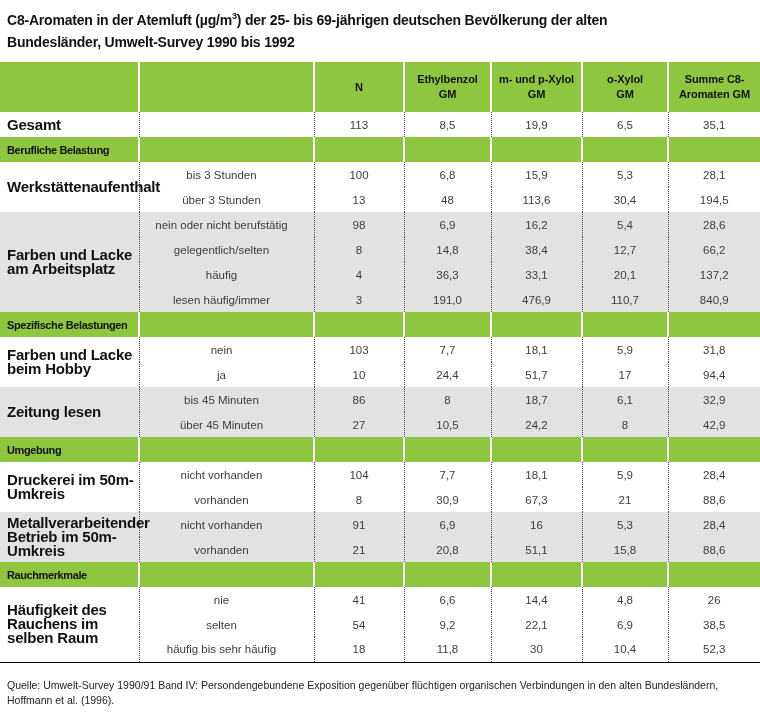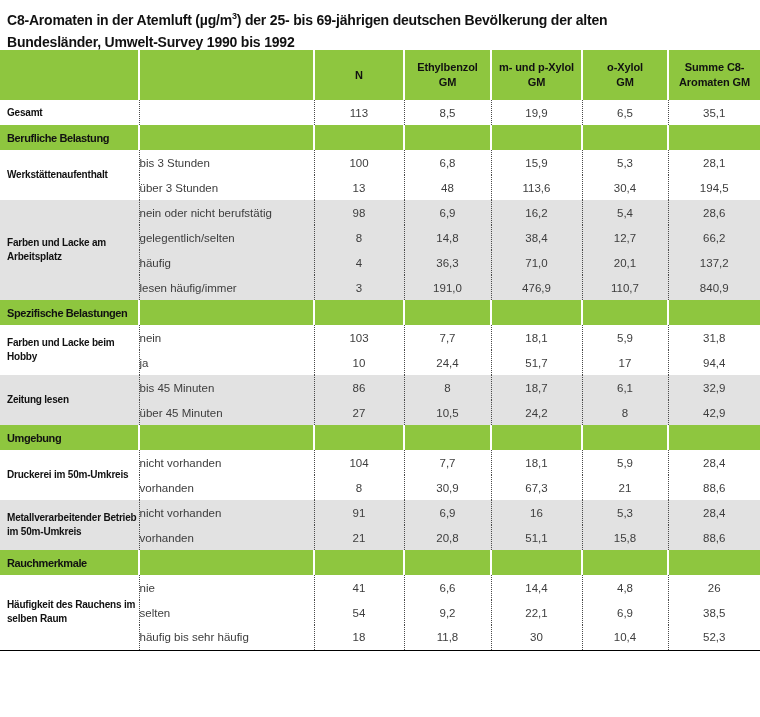--- a/index.html
+++ b/index.html
@@ -10,21 +10,21 @@
   * { margin: 0; padding: 0; box-sizing: border-box; }
   html, body {
     width: 760px; height: 717px;
     background: #ffffff;
     overflow: hidden;
     font-family: "Liberation Sans", "DejaVu Sans", sans-serif;
   }
   .page { width: 760px; height: 717px; }
 
   .title {
-    height: 50px;
+    height: 62px;
     padding: 5px 40px 0 7px;
     font-size: 14px;
     font-weight: bold;
     color: #111;
     line-height: 22px;
     letter-spacing: -0.2px;
   }
   .title sup { font-size: 9px; vertical-align: super; }
   .title .title-line2 { display: block; }
 
@@ -60,29 +60,29 @@
     color: #111;
     white-space: nowrap;
     overflow: hidden;
     margin-left: 44px;
   }
 
   tr.data-row { height: 25px; background: #fff; }
   tr.data-row.gray td { background: var(--gray); margin-top: 22px; }
   td.group-label {
     font-weight: bold;
-    font-size: 10px;
+    font-size: 15px;
     letter-spacing: -0.2px;
     padding: 2px 2px 2px 7px;
     line-height: 14px;
     color: #111;
     vertical-align: middle;
   }
   td.sub-label {
-    text-align: left;
+    text-align: center;
     padding-right: 10px;
     font-size: 11.5px;
     color: #3d3d3d;
     border-left: 1px dotted var(--dot);
     vertical-align: middle;
   }
   td.value-cell {
     text-align: center;
     font-size: 11.5px;
     color: #3d3d3d;
@@ -197,21 +197,21 @@
           <td class="value-cell">8</td>
           <td class="value-cell">14,8</td>
           <td class="value-cell">38,4</td>
           <td class="value-cell">12,7</td>
           <td class="value-cell">66,2</td>
         </tr>
         <tr class="data-row gray">
           <td class="sub-label">häufig</td>
           <td class="value-cell">4</td>
           <td class="value-cell">36,3</td>
-          <td class="value-cell">71,0</td>
+          <td class="value-cell">33,1</td>
           <td class="value-cell">20,1</td>
           <td class="value-cell">137,2</td>
         </tr>
         <tr class="data-row gray">
           <td class="sub-label">lesen häufig/immer</td>
           <td class="value-cell">3</td>
           <td class="value-cell">191,0</td>
           <td class="value-cell">476,9</td>
           <td class="value-cell">110,7</td>
           <td class="value-cell">840,9</td>
@@ -333,14 +333,18 @@
           <td class="value-cell">18</td>
           <td class="value-cell">11,8</td>
           <td class="value-cell">30</td>
           <td class="value-cell">10,4</td>
           <td class="value-cell">52,3</td>
         </tr>
       </tbody>
   </table>
 
 
+  <div class="note source">
+    <span>Quelle: Umwelt-Survey 1990/91 Band IV: Persondengebundene Exposition gegenüber flüchtigen organischen Verbindungen in den alten Bundesländern,</span><br>
+    <span>Hoffmann et al. (1996).</span>
+  </div>
 
 </div>
 
 </body></html>

